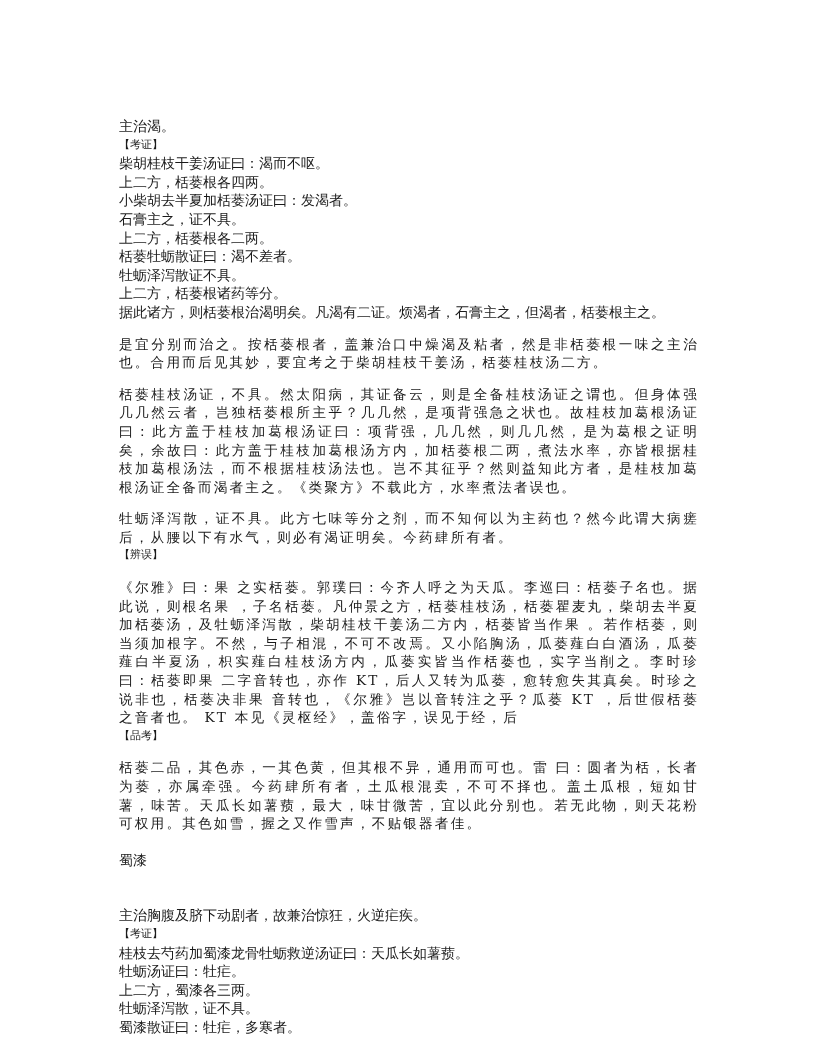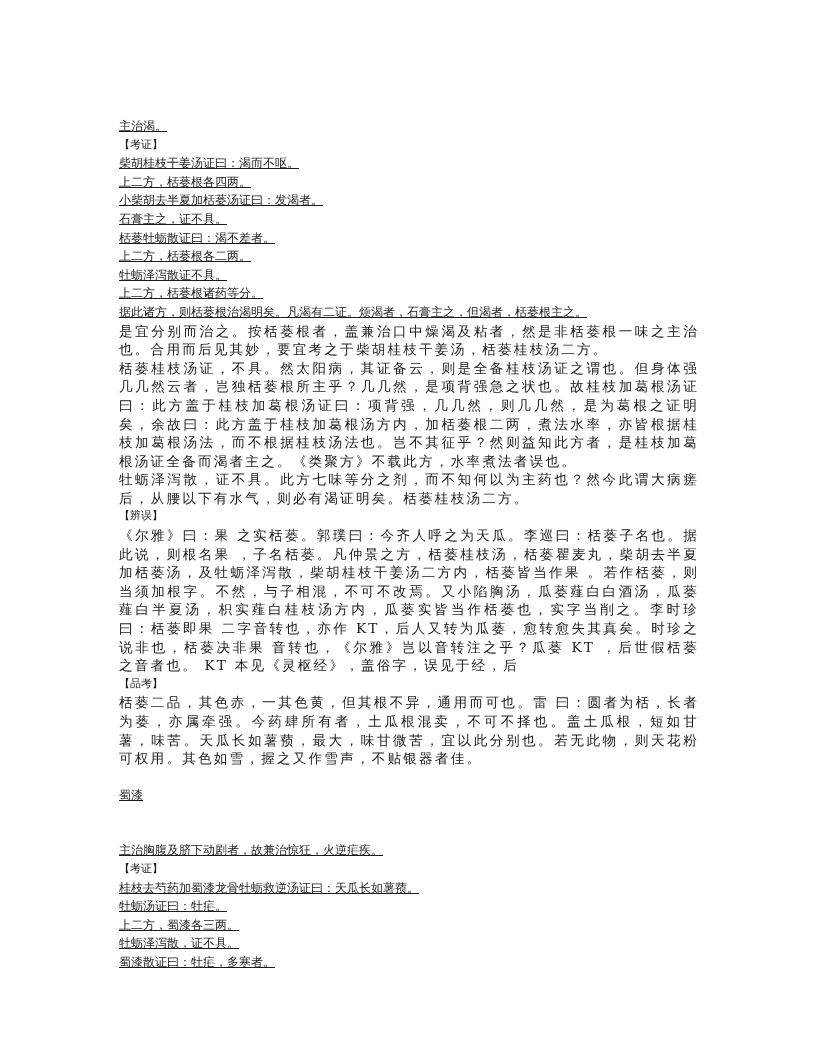--- a/index.html
+++ b/index.html
@@ -15,63 +15,63 @@
       font-family: "DejaVu Serif", "Liberation Serif", serif;
       color: #1a1a1a;
     }
     .page {
       position: absolute;
       left: 119px;
       top: 117px;
       width: 580px;
     }
     .line {
-      font-size: 12px;
+      font-size: 14px;
       line-height: 18.6px;
       height: 18.6px;
       white-space: nowrap;
       overflow: visible;
-      text-decoration: underline;
     }
     .para {
       font-size: 13.6px;
       line-height: 18.6px;
       text-align: justify;
       text-align-last: left;
       width: 580px;
       letter-spacing: 2.2px;
+      margin-top: 13px;
     }
     .heading {
       font-size: 11px;
       line-height: 18.6px;
       height: 18.6px;
     }
     .gap-small { height: 18px; }
     .gap-large { height: 37px; }
   </style>
 </head>
 <body>
 
 <div class="page">
 
   <div class="line">主治渴。</div>
   <div class="heading">【考证】</div>
   <div class="line">柴胡桂枝干姜汤证曰：渴而不呕。</div>
   <div class="line">上二方，栝蒌根各四两。</div>
   <div class="line">小柴胡去半夏加栝蒌汤证曰：发渴者。</div>
   <div class="line">石膏主之，证不具。</div>
+  <div class="line">上二方，栝蒌根各二两。</div>
   <div class="line">栝蒌牡蛎散证曰：渴不差者。</div>
-  <div class="line">上二方，栝蒌根各二两。</div>
   <div class="line">牡蛎泽泻散证不具。</div>
   <div class="line">上二方，栝蒌根诸药等分。</div>
   <div class="line">据此诸方，则栝蒌根治渴明矣。凡渴有二证。烦渴者，石膏主之，但渴者，栝蒌根主之。</div>
   <div class="para">是宜分别而治之。按栝蒌根者，盖兼治口中燥渴及粘者，然是非栝蒌根一味之主治也。合用而后见其妙，要宜考之于柴胡桂枝干姜汤，栝蒌桂枝汤二方。</div>
 
   <div class="para">栝蒌桂枝汤证，不具。然太阳病，其证备云，则是全备桂枝汤证之谓也。但身体强几几然云者，岂独栝蒌根所主乎？几几然，是项背强急之状也。故桂枝加葛根汤证曰：此方盖于桂枝加葛根汤证曰：项背强，几几然，则几几然，是为葛根之证明矣，余故曰：此方盖于桂枝加葛根汤方内，加栝蒌根二两，煮法水率，亦皆根据桂枝加葛根汤法，而不根据桂枝汤法也。岂不其征乎？然则益知此方者，是桂枝加葛根汤证全备而渴者主之。《类聚方》不载此方，水率煮法者误也。</div>
-  <div class="para">牡蛎泽泻散，证不具。此方七味等分之剂，而不知何以为主药也？然今此谓大病瘥后，从腰以下有水气，则必有渴证明矣。栝蒌桂枝汤二方。</div>
+  <div class="para">牡蛎泽泻散，证不具。此方七味等分之剂，而不知何以为主药也？然今此谓大病瘥后，从腰以下有水气，则必有渴证明矣。今药肆所有者。</div>
 
   <div class="heading">【辨误】</div>
   <div class="para">《尔雅》曰：果 之实栝蒌。郭璞曰：今齐人呼之为天瓜。李巡曰：栝蒌子名也。据此说，则根名果 ，子名栝蒌。凡仲景之方，栝蒌桂枝汤，栝蒌瞿麦丸，柴胡去半夏加栝蒌汤，及牡蛎泽泻散，柴胡桂枝干姜汤二方内，栝蒌皆当作果 。若作栝蒌，则当须加根字。不然，与子相混，不可不改焉。又小陷胸汤，瓜蒌薤白白酒汤，瓜蒌薤白半夏汤，枳实薤白桂枝汤方内，瓜蒌实皆当作栝蒌也，实字当削之。李时珍曰：栝蒌即果 二字音转也，亦作 KT，后人又转为瓜蒌，愈转愈失其真矣。时珍之说非也，栝蒌决非果 音转也，《尔雅》岂以音转注之乎？瓜蒌 KT ，后世假栝蒌之音者也。 KT 本见《灵枢经》，盖俗字，误见于经，后</div>
 
   <div class="heading">【品考】</div>
   <div class="para">栝蒌二品，其色赤，一其色黄，但其根不异，通用而可也。雷 曰：圆者为栝，长者为蒌，亦属牵强。今药肆所有者，土瓜根混卖，不可不择也。盖土瓜根，短如甘薯，味苦。天瓜长如薯蓣，最大，味甘微苦，宜以此分别也。若无此物，则天花粉可权用。其色如雪，握之又作雪声，不贴银器者佳。</div>
 
   <div class="gap-small"></div>
   <div class="line">蜀漆</div>
   <div class="gap-large"></div>

